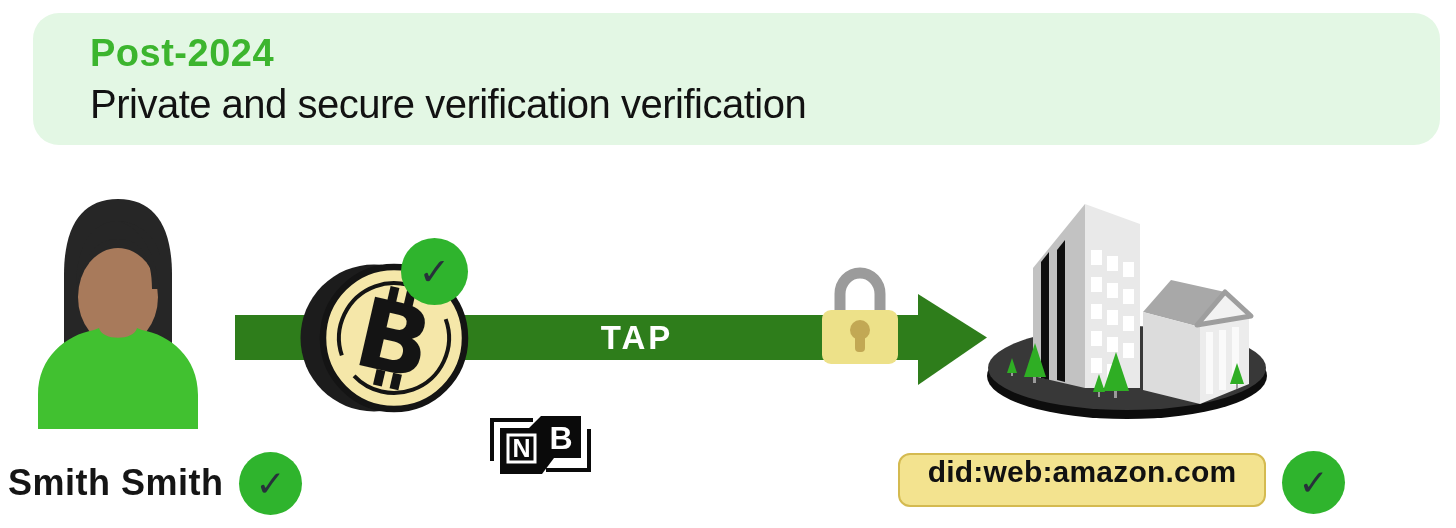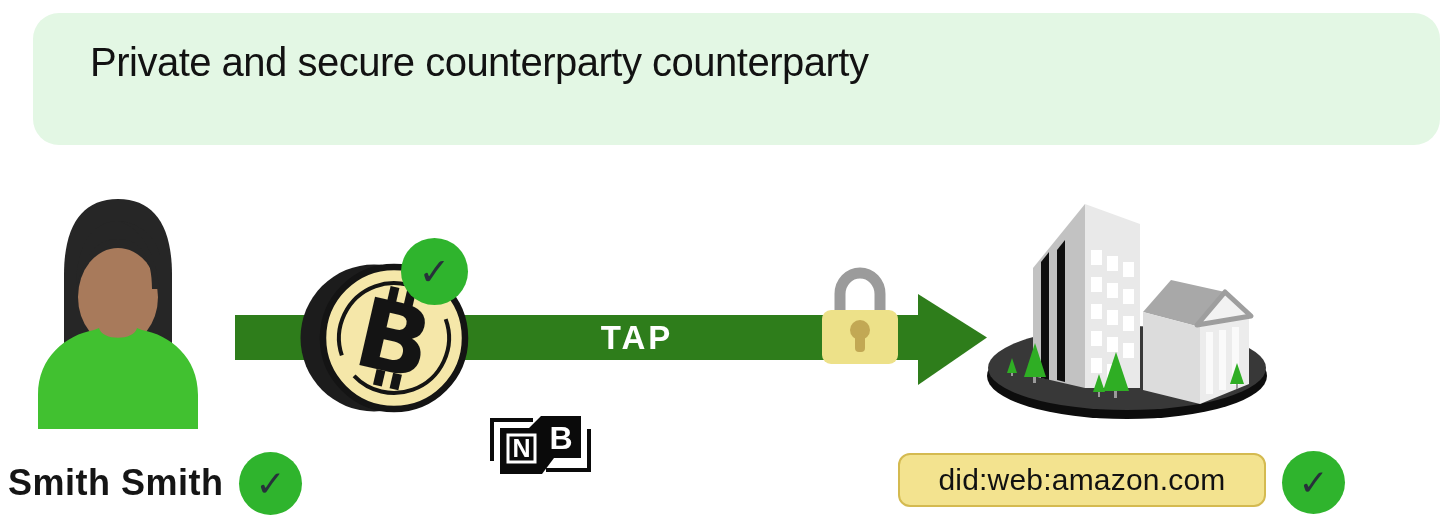--- a/index.html
+++ b/index.html
@@ -36,31 +36,32 @@
   .lock-svg{position:absolute;left:815px;top:262px;width:92px;height:108px;}
   
   .brand-svg{position:absolute;left:484px;top:407px;width:112px;height:76px;}
   .brand-letter{font-family:"Liberation Sans",sans-serif;font-weight:bold;fill:#ffffff;}
   
   .building-svg{position:absolute;left:985px;top:192px;width:290px;height:230px;}
   
   .did-chip{
     position:absolute;left:898px;top:453px;width:368px;height:54px;box-sizing:border-box;
     background:#f3e38f;border:2px solid #d4ba50;border-radius:12px;
-    display:flex;align-items:center;justify-content:center;
-    font-size:30px;font-weight:normal;color:#111111;letter-spacing:.2px;
+    display:flex;align-items:flex-start;justify-content:center;
+    font-size:30px;font-weight:bold;color:#111111;letter-spacing:.2px;
   }
 </style>
 </head>
 <body>
 
 <div class="canvas">
 
   <div class="header-card">
-    <div class="subtitle">Private and secure counterparty counterparty</div>
+    <div class="era-label">Post-2024</div>
+    <div class="subtitle">Private and secure verification verification</div>
   </div>
 
   <svg class="building-svg" viewBox="0 0 290 230">
     <ellipse cx="142" cy="184" rx="140" ry="43" fill="#0d0d0d"></ellipse>
     <ellipse cx="142" cy="176" rx="139" ry="42" fill="#383838"></ellipse>
 
     <polygon points="48,76 100,12 100,196 48,184" fill="#c2c2c2"></polygon>
     <polygon points="56,70 56,186 64,188 64,60" fill="#0f0f0f"></polygon>
     <polygon points="72,58 72,188 80,190 80,48" fill="#0f0f0f"></polygon>
     <polygon points="100,12 155,32 155,196 100,196" fill="#e9e9e9"></polygon>

